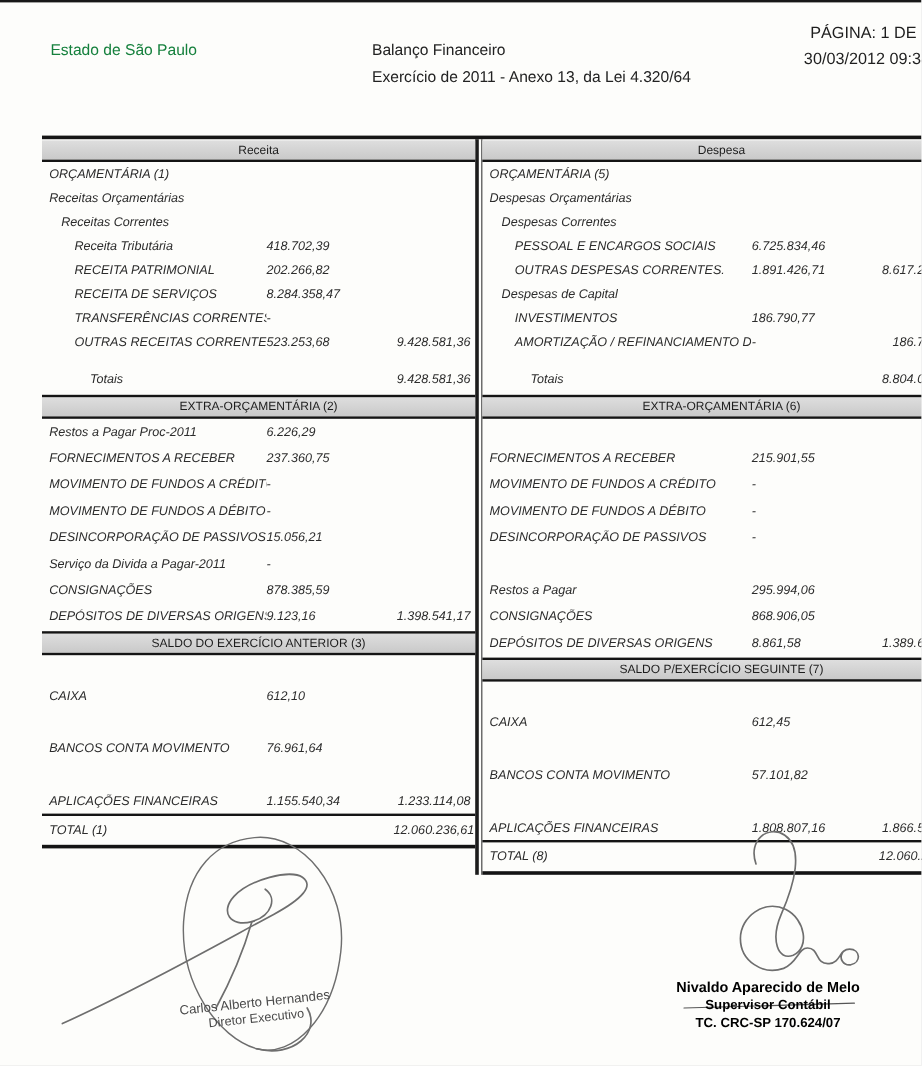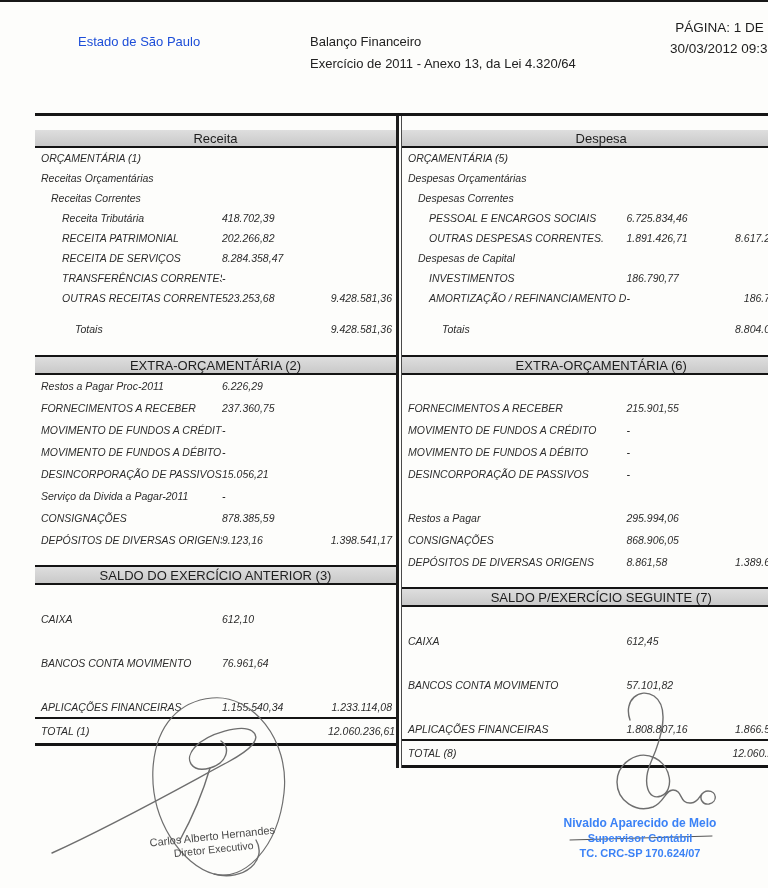--- a/index.html
+++ b/index.html
@@ -1,53 +1,53 @@
 <!DOCTYPE html>
 <html><head>
 <meta charset="utf-8">
 <style>
   html,body{margin:0;padding:0;background:#e8e8e8;}
   .page{position:relative;width:768px;height:888px;background:#fdfdfb;overflow:hidden;
         font-family:"Liberation Sans",sans-serif;color:#2a2a2a;}
   .topline{position:absolute;top:0;left:0;width:768px;height:2px;background:#181818;}
 
-  .hdr-left{position:absolute;left:42px;top:31px;font-size:13px;line-height:22px;color:#1d4ed8;margin-left:36px;}
+  .hdr-left{position:absolute;left:42px;top:31px;font-size:13px;line-height:22px;color:#15803d;}
   .hdr-center{position:absolute;left:310px;top:31px;font-size:13px;line-height:22px;color:#222;}
   .hdr-right{position:absolute;right:-7px;top:17px;text-align:right;font-size:13.5px;line-height:21px;color:#1e1e1e;}
   .ug{position:absolute;left:42px;top:97px;font-size:9.5px;color:#333;}
 
   .fintable{position:absolute;left:35px;top:113px;width:733px;border-top:3px solid #161616;}
   .cols{display:flex;align-items:stretch;}
   .col{display:flex;flex-direction:column;box-sizing:border-box;}
   .col-l{width:364px;border-right:3px solid #1c1c1c;}
   .col-r{flex:1;border-left:1px solid #4a4a4a;margin-left:2px;}
 
-  .band{height:12px;padding:2px 0;margin-top:14px;background:linear-gradient(180deg,#dedede,#c9c9c9);
+  .band{height:12px;padding:2px 0;margin-top:1px;background:linear-gradient(180deg,#dedede,#c9c9c9);
         border-top:2px solid #141414;border-bottom:2px solid #141414;
         display:flex;align-items:center;justify-content:center;
-        font-size:13px;color:#1d1d1d;}
+        font-size:10px;color:#1d1d1d;}
   .band.first{border-top:none;}
 
   .row{display:flex;align-items:center;font-size:10.5px;padding-right:4px;color:#2c2c2c;font-style:italic;}
   .row-orc{height:20px;}
   .row-extra{height:22px;}
   .row-saldo{height:21px;margin-top:23px;}
   .row-totais{height:24px;margin-top:9px;}
   .row-total{height:24px;border-top:2px solid #141414;border-bottom:3px solid #141414;}
   .lbl{flex:1;white-space:nowrap;overflow:hidden;}
   .i0{padding-left:6px}.i1{padding-left:16px}.i2{padding-left:27px}.i3{padding-left:40px}
   .v1{width:106px;white-space:nowrap;}
   .v2{width:64px;text-align:right;white-space:nowrap;}
 
   .sig-svg{position:absolute;left:0;top:655px;width:768px;height:233px;}
   .stamp-left{position:absolute;left:118px;top:830px;width:190px;text-align:center;
               transform:rotate(-6deg);color:#4a4a4a;}
   .stamp-left .nm{font-size:11px;line-height:13px;}
   .stamp-left .tl{font-size:10.5px;line-height:13px;}
-  .stamp-right{position:absolute;left:550px;top:816px;width:180px;text-align:center;color:#3b82f6;}
+  .stamp-right{position:absolute;left:550px;top:816px;width:180px;text-align:center;color:#000000;}
   .stamp-right .nm{font-size:12px;font-weight:bold;line-height:15px;}
   .stamp-right .tl{font-size:11px;font-weight:bold;line-height:15px;}
   .stamp-right .rg{font-size:11px;font-weight:bold;line-height:15px;}
 </style>
 </head>
 <body>
 
 <div class="page">
   <div class="topline"></div>
 

